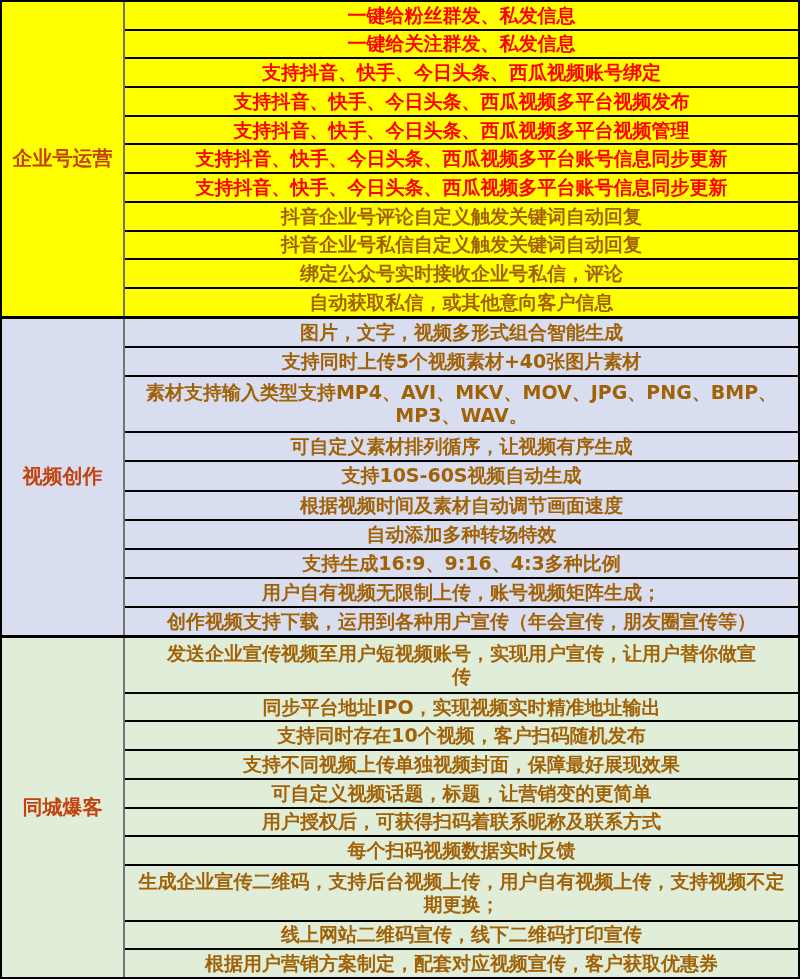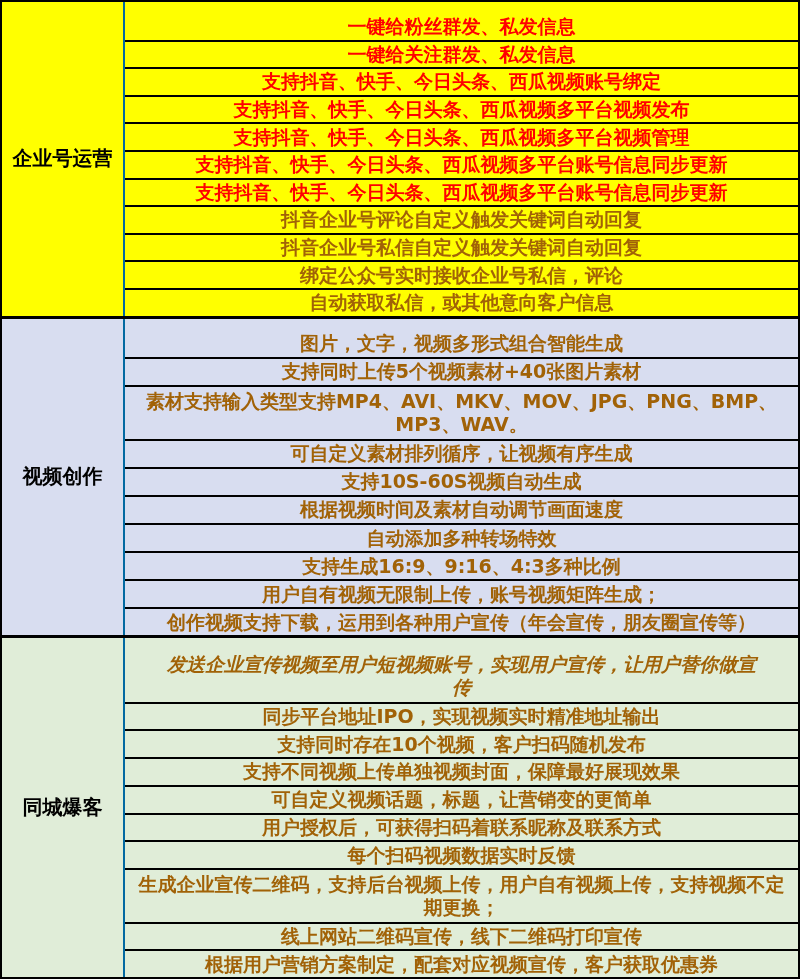--- a/index.html
+++ b/index.html
@@ -9,34 +9,34 @@
     display:flex;flex-direction:column;
     font-family:"DejaVu Sans","Liberation Sans",sans-serif;
     font-weight:bold;
   }
   .sec{display:flex;min-height:0;}
   .sec + .sec{border-top:3px solid #000;}
   .sec-1{flex:313;background:#ffff00;}
   .sec-2{flex:316;background:#d8ddf0;}
   .sec-3{flex:338;background:#e0edd8;}
   .hdr{
-    flex:0 0 121px;width:121px;border-right:2px solid #0369a1;
+    flex:0 0 121px;width:121px;border-right:2px solid #737373;
     display:flex;align-items:center;justify-content:center;
-    font-size:20px;color:#000000;text-align:center;
+    font-size:20px;color:#c2410c;text-align:center;
   }
-  .rows{flex:1;display:flex;flex-direction:column;min-width:0;margin-top:12px;}
+  .rows{flex:1;display:flex;flex-direction:column;min-width:0;}
   .row{
     flex:1;display:flex;align-items:center;justify-content:center;
     text-align:center;font-size:19px;line-height:1.22;
     padding:0 8px;box-sizing:border-box;color:#a16207;min-height:0;
   }
   .row + .row{border-top:2px solid #000;text-align:center;}
   .row.h2{flex:2;}
   .row.red{color:#ff0000;}
-  .row.narrow{padding:0 36px;font-style:italic;}
+  .row.narrow{padding:0 36px;}
 </style>
 </head>
 <body>
 
 <div class="tbl">
 
   <div class="sec sec-1">
     <div class="hdr">企业号运营</div>
     <div class="rows">
       <div class="row red">一键给粉丝群发、私发信息</div>

